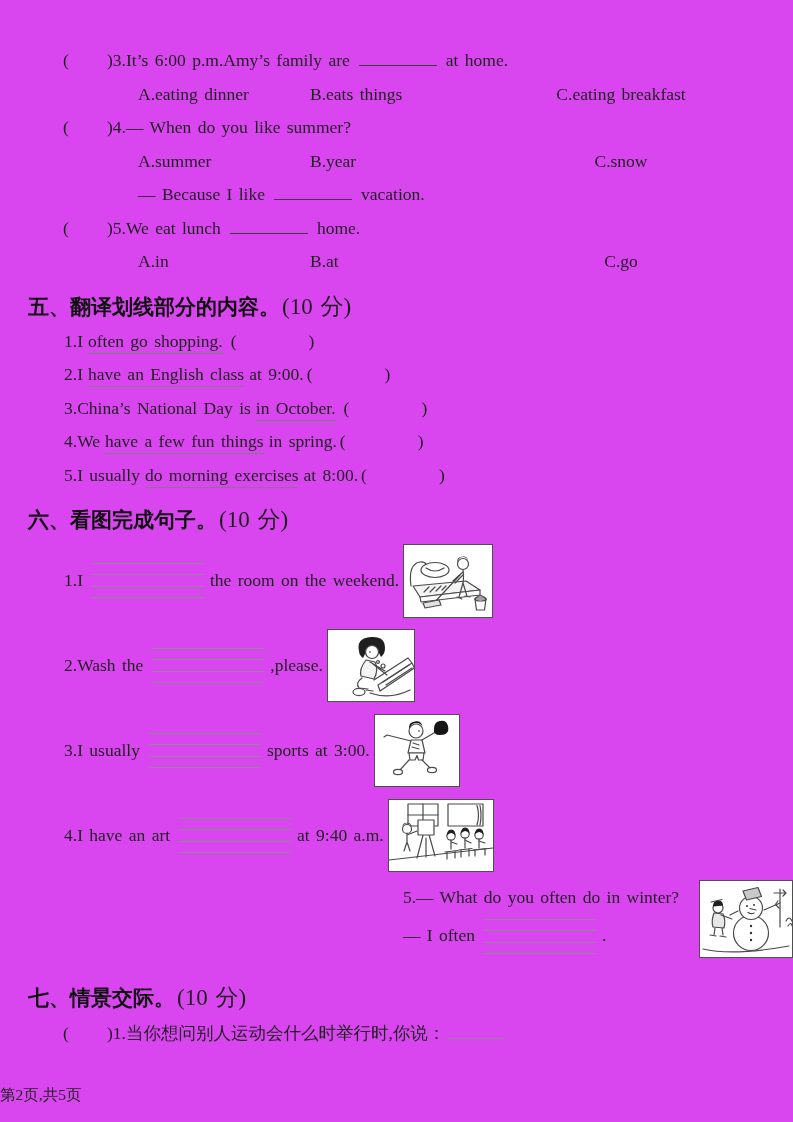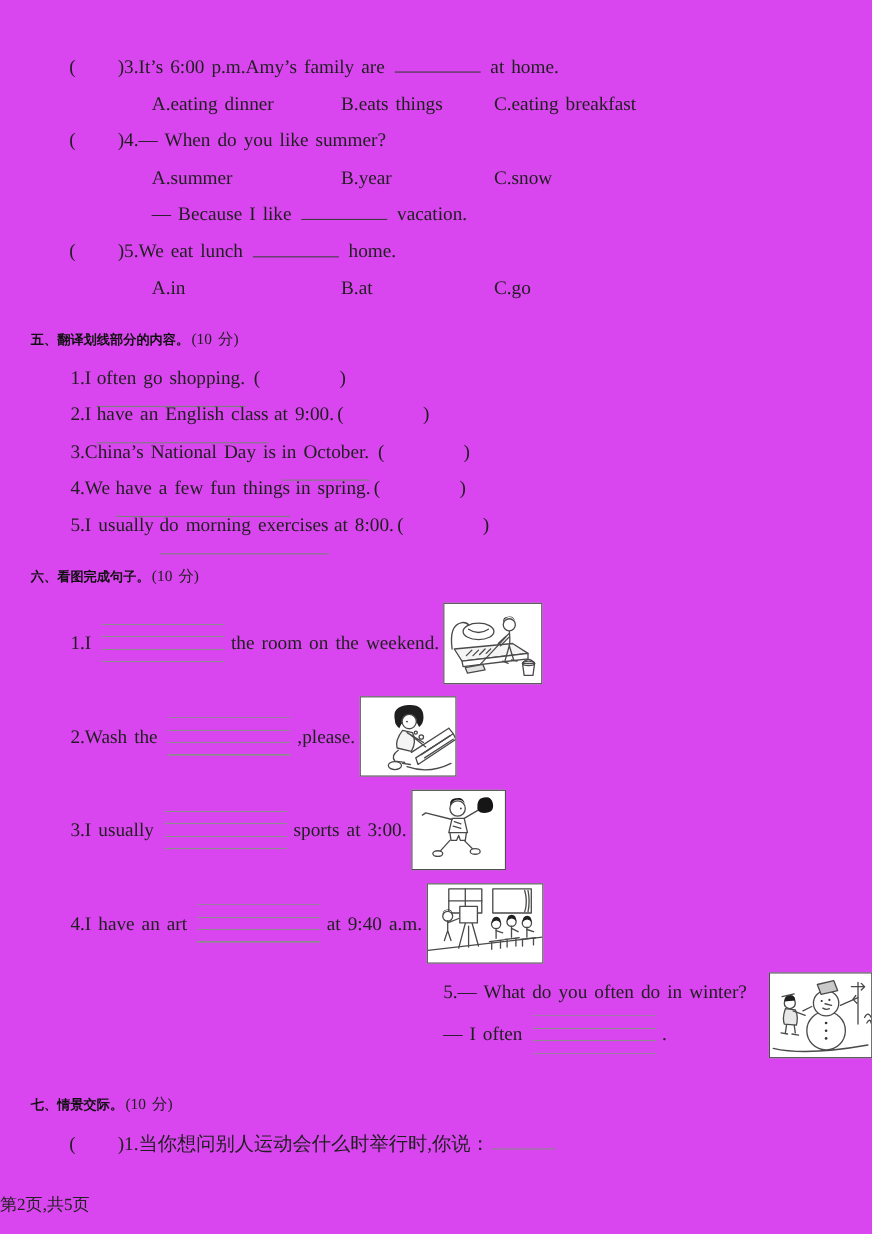--- a/index.html
+++ b/index.html
@@ -20,33 +20,33 @@
   .mc{margin-left:63px;}
   .paren{display:inline-block;width:44px;}
   .qlabel{display:inline;}
   .blank{
     display:inline-block;width:78px;height:15px;
     border-bottom:1.4px solid #3c3c3c;margin:0 9px;vertical-align:baseline;
   }
   .opts{display:flex;padding-left:75px;}
   .optA{display:inline-block;width:172px;}
   .optB{display:inline-block;width:139px;}
-  .optC{display:inline-block;flex:1;}
+  .optC{display:inline-block;flex:1;text-align:center;}
   .indent2{padding-left:75px;}
   
   .sec-title{
     margin:11px 0 0 28px;line-height:34px;white-space:nowrap;
     font-family:"Liberation Sans","DejaVu Sans",sans-serif;
   }
-  .t-bold{font-weight:700;font-size:12px;color:#101010;text-align:center;}
-  .t-score{font-weight:400;font-size:14px;font-family:"Liberation Serif","DejaVu Serif",serif;margin-left:2px;}
+  .t-bold{font-weight:700;font-size:21px;color:#101010;text-align:center;}
+  .t-score{font-weight:400;font-size:23px;font-family:"Liberation Serif","DejaVu Serif",serif;margin-left:2px;}
   
   .t-items{margin-left:64px;}
   .t-item .u{
-    border-bottom:1.4px solid #7d7d7d;padding-bottom:16px;margin:0 5px;
+    border-bottom:1.4px solid #7d7d7d;padding-bottom:2px;margin:0 5px;
   }
   .t-item .p-open{margin-left:3px;}
   .gap{display:inline-block;width:72px;}
   
   .p-row{
     display:flex;align-items:center;margin-left:64px;min-height:85px;white-space:nowrap;
   }
   .wgrid{
     display:inline-block;width:112px;height:35px;vertical-align:middle;
     margin:0 6px 0 9px;

